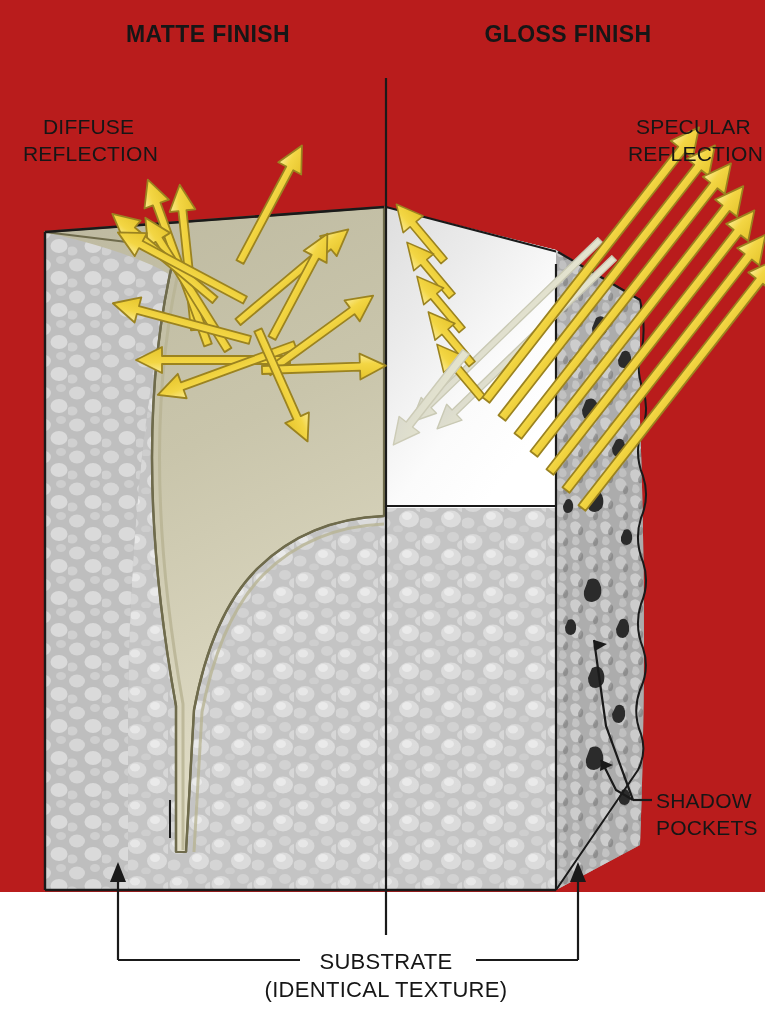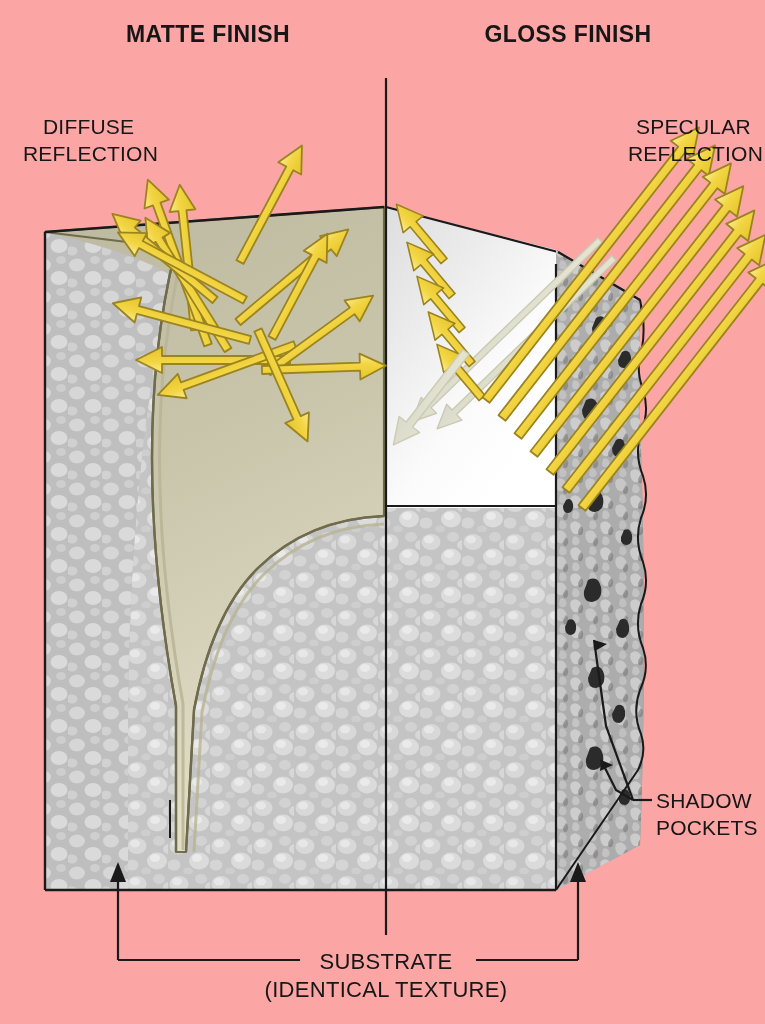--- a/index.html
+++ b/index.html
@@ -9,22 +9,22 @@
   }
   body {
     width: 765px;
     height: 1024px;
     font-family: "Liberation Sans", sans-serif;
     overflow: hidden;
   }
   #figure {
     position: relative;
     width: 765px;
-    height: 1024px;
-    background: #fca5a5;
+    height: 892px;
+    background: #b91c1c;
   }
   svg#diagram {
     position: absolute;
     top: 0;
     left: 0;
     width: 765px;
     height: 1024px;
     display: block;
   }
   .hdr {

